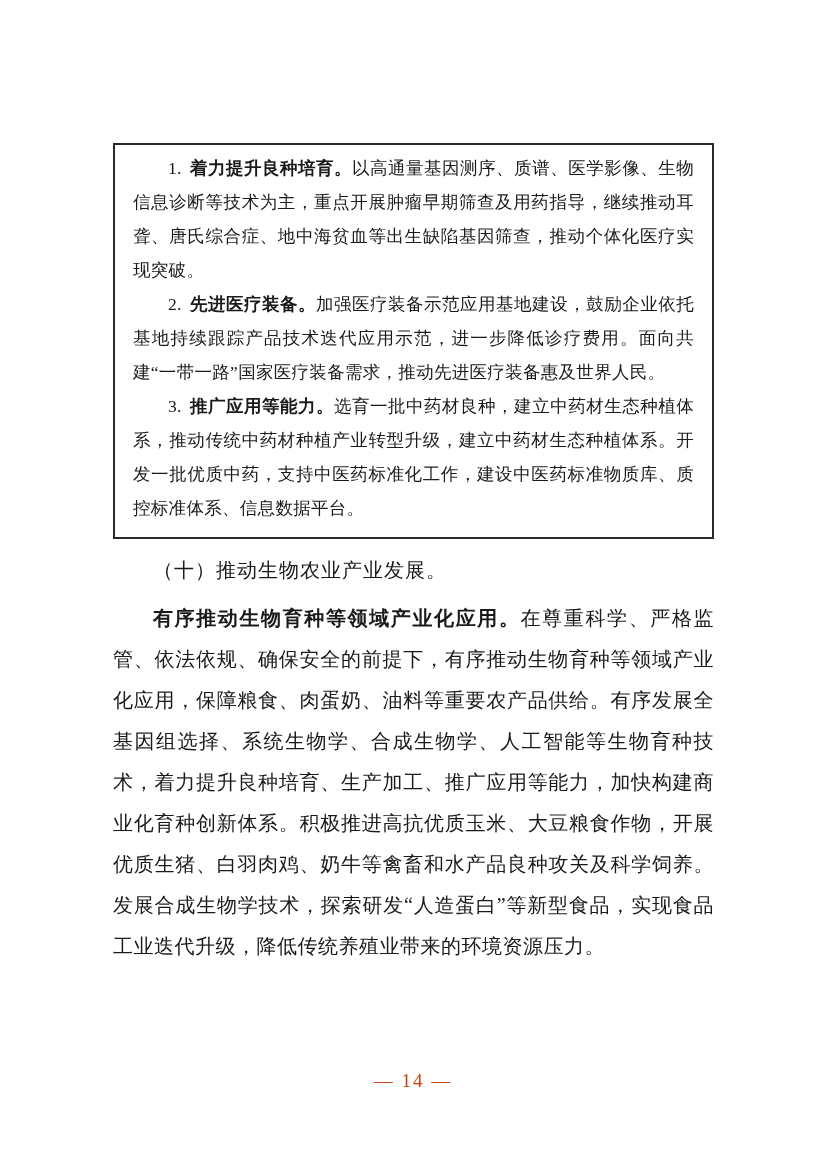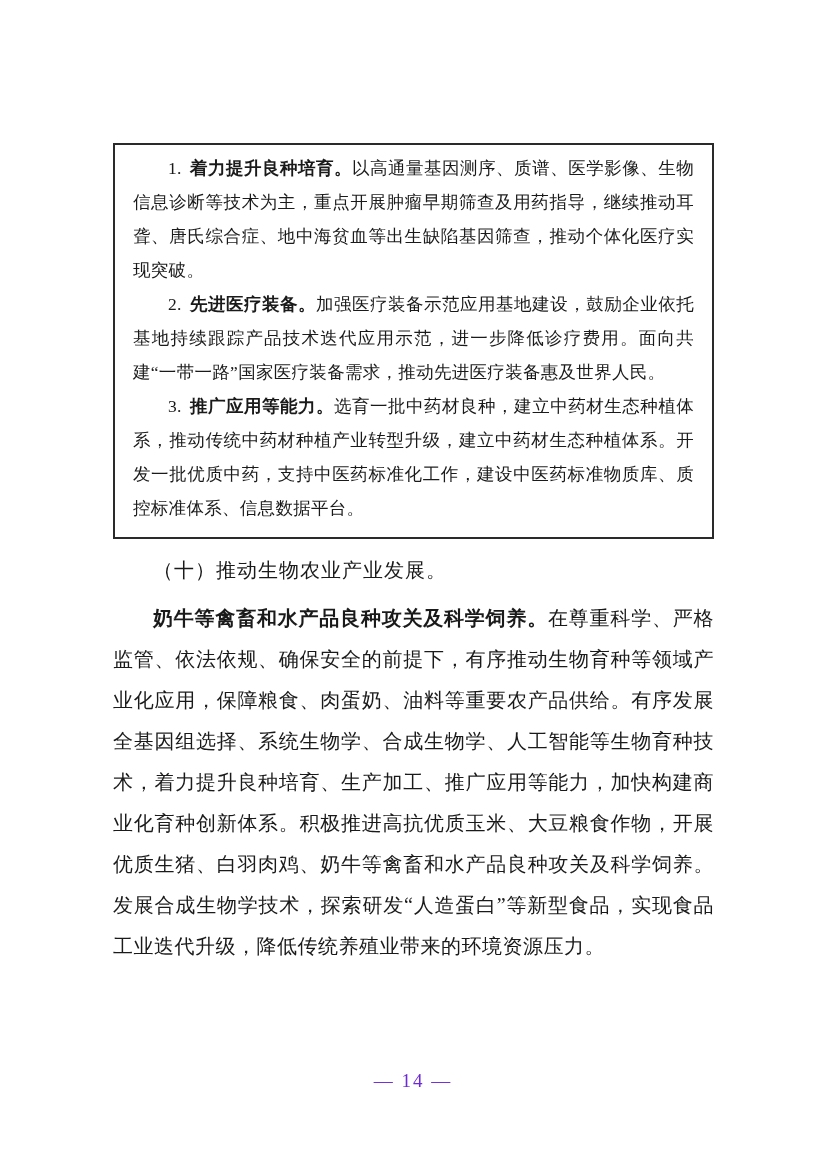--- a/index.html
+++ b/index.html
@@ -85,38 +85,38 @@
     padding-top: 13px;
   }
   .page-number {
     position: absolute;
     left: 0;
     bottom: 77px;
     width: 100%;
     text-align: center;
     font-size: 19px;
     letter-spacing: 2px;
-    color: #6d28d9;
+    color: #c2410c;
   }
 </style>
 </head>
 <body>
 
 <div class="page">
   <div class="content">
 
 
     <div class="box">
       <div class="box-body">
         <p class="box-item"><span class="item-num">1.</span><span class="item-lead">着力提升良种培育。</span><span>以高通量基因测序、质谱、医学影像、生物信息诊断等技术为主，重点开展肿瘤早期筛查及用药指导，继续推动耳聋、唐氏综合症、地中海贫血等出生缺陷基因筛查，推动个体化医疗实现突破。</span></p>
         <p class="box-item"><span class="item-num">2.</span><span class="item-lead">先进医疗装备。</span><span>加强医疗装备示范应用基地建设，鼓励企业依托基地持续跟踪产品技术迭代应用示范，进一步降低诊疗费用。面向共建“一带一路”国家医疗装备需求，推动先进医疗装备惠及世界人民。</span></p>
         <p class="box-item"><span class="item-num">3.</span><span class="item-lead">推广应用等能力。</span><span>选育一批中药材良种，建立中药材生态种植体系，推动传统中药材种植产业转型升级，建立中药材生态种植体系。开发一批优质中药，支持中医药标准化工作，建设中医药标准物质库、质控标准体系、信息数据平台。</span></p>
       </div>
     </div>
 
     <p class="section-heading">（十）推动生物农业产业发展。</p>
 
-    <p class="body-text tight indent main-para"><span class="para-lead">奶牛等禽畜和水产品良种攻关及科学饲养。</span><span>在尊重科学、严格监管、依法依规、确保安全的前提下，有序推动生物育种等领域产业化应用，保障粮食、肉蛋奶、油料等重要农产品供给。有序发展全基因组选择、系统生物学、合成生物学、人工智能等生物育种技术，着力提升良种培育、生产加工、推广应用等能力，加快构建商业化育种创新体系。积极推进高抗优质玉米、大豆粮食作物，开展优质生猪、白羽肉鸡、奶牛等禽畜和水产品良种攻关及科学饲养。发展合成生物学技术，探索研发“人造蛋白”等新型食品，实现食品工业迭代升级，降低传统养殖业带来的环境资源压力。</span></p>
+    <p class="body-text tight indent main-para"><span class="para-lead">有序推动生物育种等领域产业化应用。</span><span>在尊重科学、严格监管、依法依规、确保安全的前提下，有序推动生物育种等领域产业化应用，保障粮食、肉蛋奶、油料等重要农产品供给。有序发展全基因组选择、系统生物学、合成生物学、人工智能等生物育种技术，着力提升良种培育、生产加工、推广应用等能力，加快构建商业化育种创新体系。积极推进高抗优质玉米、大豆粮食作物，开展优质生猪、白羽肉鸡、奶牛等禽畜和水产品良种攻关及科学饲养。发展合成生物学技术，探索研发“人造蛋白”等新型食品，实现食品工业迭代升级，降低传统养殖业带来的环境资源压力。</span></p>
 
   </div>
 
   <div class="page-number">— 14 —</div>
 </div>
 
 </body></html>

